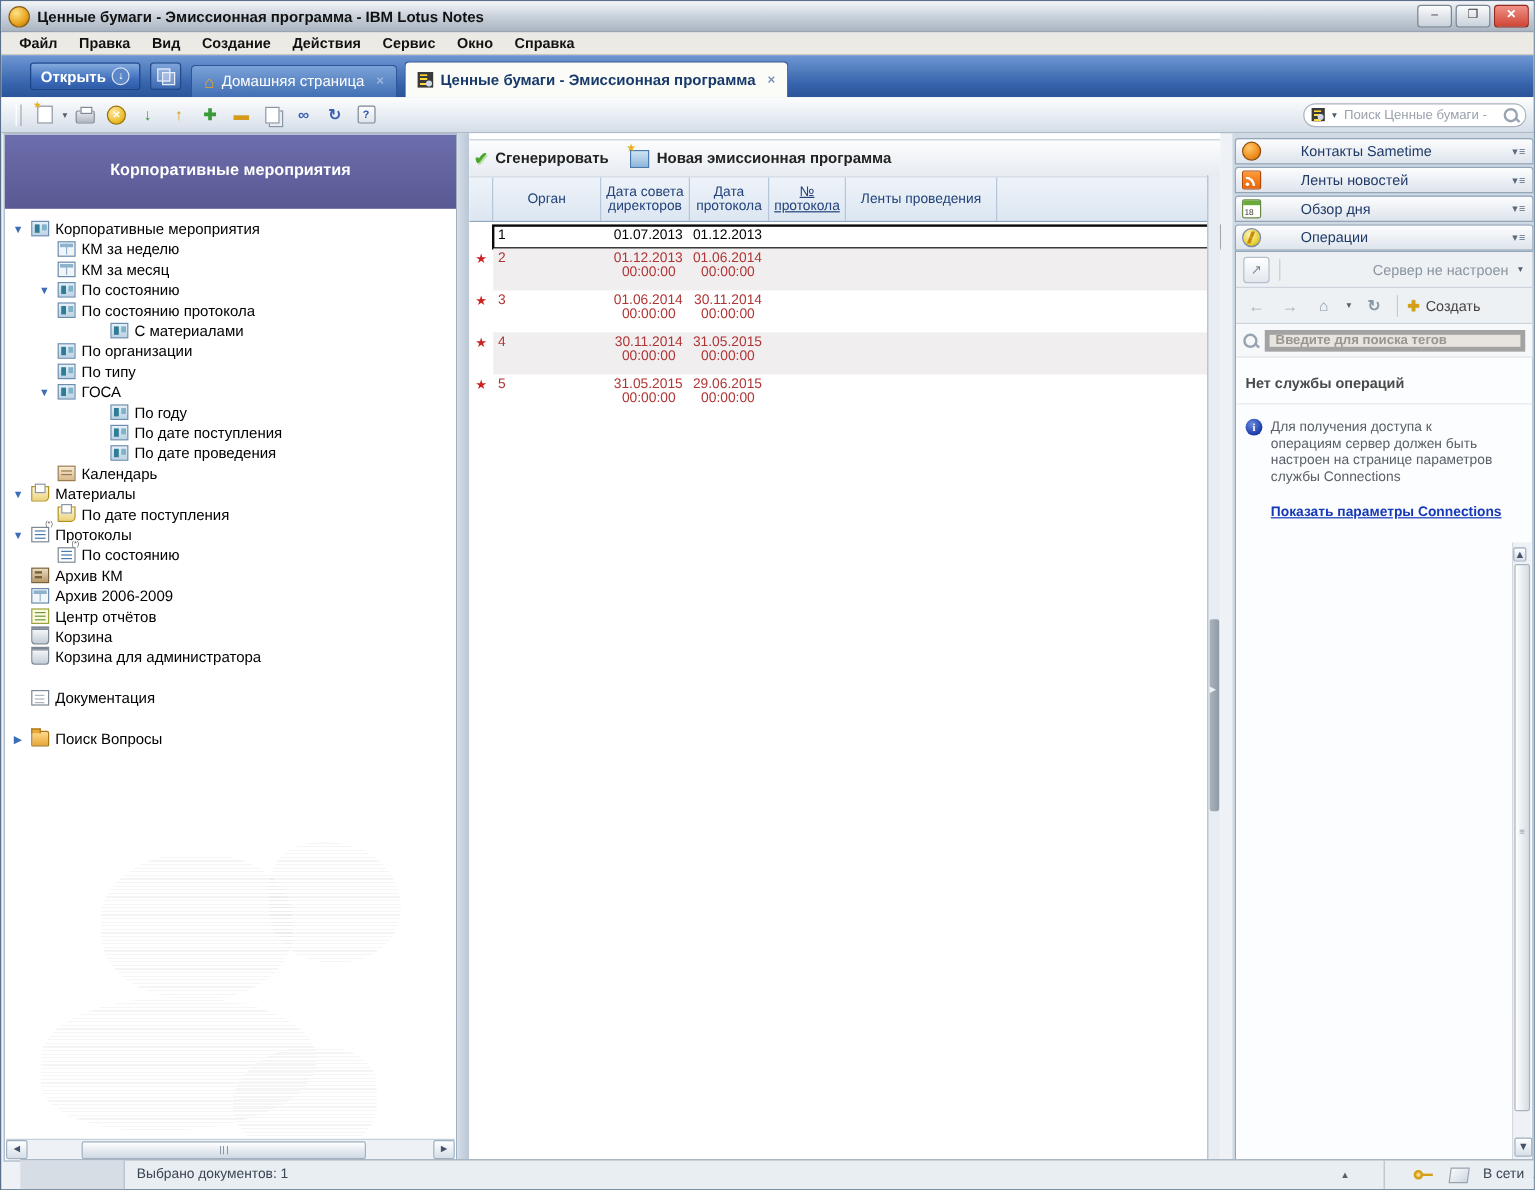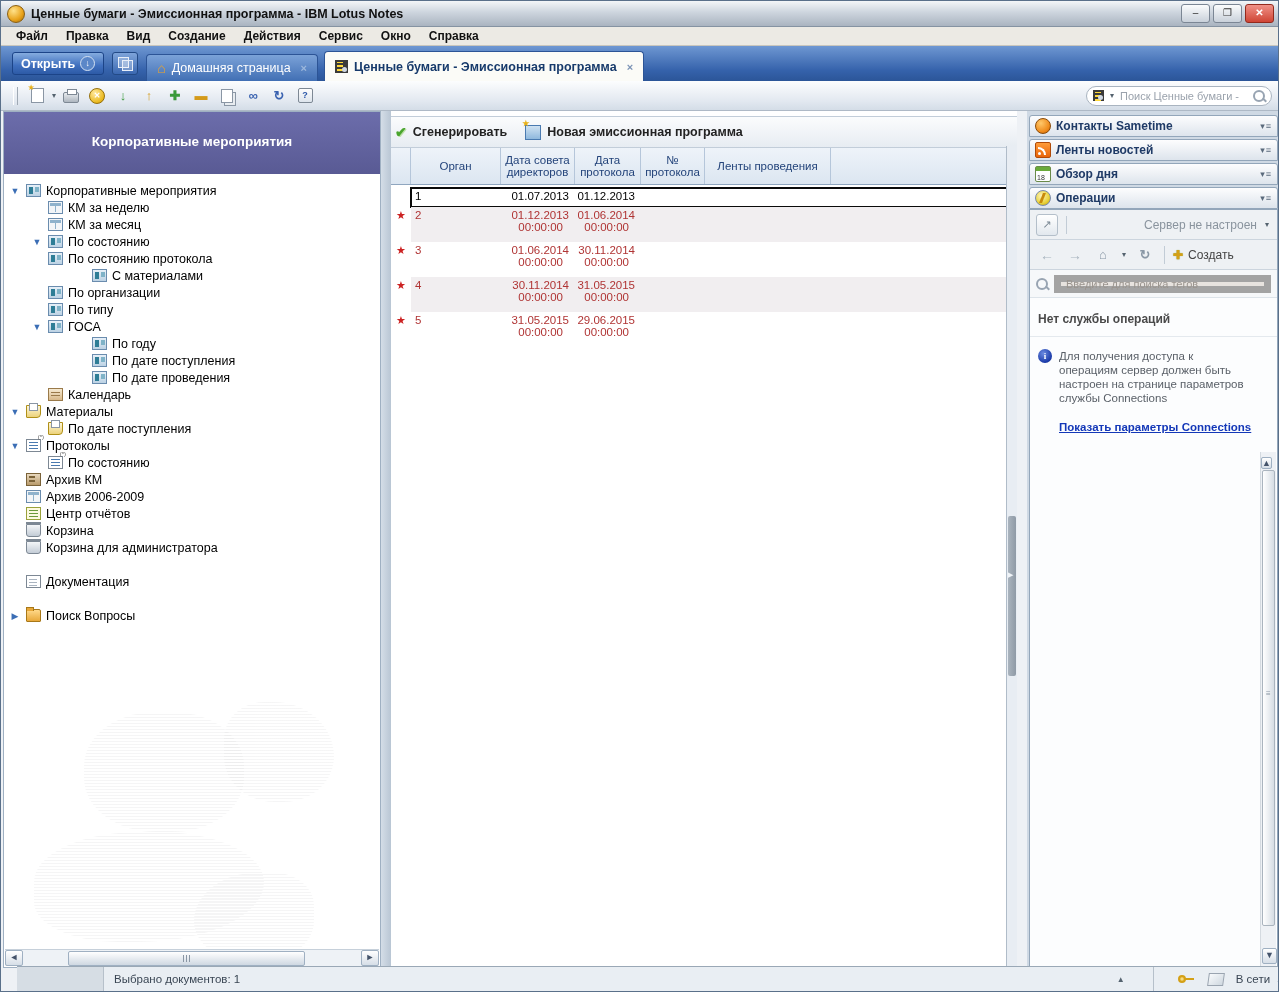--- a/index.html
+++ b/index.html
@@ -8,21 +8,21 @@
   .titlebar{position:absolute;left:0;top:0;width:100%;height:26px;background:linear-gradient(#f4f6f8,#cdd5de 45%,#aab4c0);border-bottom:1px solid #8593a2;display:flex;align-items:center;padding:0 4px;box-sizing:border-box;}
   .appicon{width:16px;height:16px;border-radius:50%;background:radial-gradient(circle at 35% 30%,#ffe28a,#e8a21a 60%,#a06a08);border:1px solid #8a5e10;margin:0 6px 0 2px;flex:none;}
   .title{font-size:12.5px;font-weight:bold;color:#111;flex:1;white-space:nowrap;overflow:hidden;}
   .winbtn{width:27px;height:17px;margin-left:3px;border:1px solid #7b8694;border-radius:3px;background:linear-gradient(#fbfcfd,#c9d1da);font-size:10px;line-height:15px;text-align:center;color:#333;flex:none;}
   .winbtn.close{background:linear-gradient(#f09187,#cf4535);color:#fff;font-weight:bold;border-color:#93291c;}
   
   .menubar{position:absolute;left:0;top:26px;width:100%;height:19px;background:#eceae4;border-bottom:1px solid #c9c6bd;display:flex;align-items:center;padding-left:6px;box-sizing:border-box;}
   .menu-item{font-size:12px;color:#111;padding:1px 9px;white-space:nowrap;font-weight:bold;}
   
   .tabbar{position:absolute;left:0;top:45px;width:100%;height:35px;background:linear-gradient(#6e97d2,#3562ab 70%,#2b5598);display:flex;align-items:flex-end;box-sizing:border-box;}
-  .open-btn{margin:0 6px 6px 11px;height:21px;padding:0 8px;background:linear-gradient(#85acdf,#3f6fbe 60%,#2d5aa6);border:1px solid #1c4488;border-radius:3px;color:#fff;font-weight:bold;font-size:12.5px;display:flex;align-items:center;gap:5px;}
+  .open-btn{margin:0 6px 6px 24px;height:21px;padding:0 8px;background:linear-gradient(#85acdf,#3f6fbe 60%,#2d5aa6);border:1px solid #1c4488;border-radius:3px;color:#fff;font-weight:bold;font-size:12.5px;display:flex;align-items:center;gap:5px;}
   .open-arrow{width:13px;height:13px;border-radius:50%;background:#5b87c8;border:1px solid #d5e2f2;color:#fff;font-size:9px;line-height:12px;text-align:center;}
   .winlist-btn{margin:0 8px 6px 2px;width:24px;height:21px;border:1px solid #23People4a86;border:1px solid #234a86;border-radius:3px;background:linear-gradient(#7ea4da,#3b68b1);position:relative;}
   .winlist-btn::before{content:"";position:absolute;left:5px;top:4px;width:9px;height:9px;border:1px solid #e8eef8;background:rgba(255,255,255,.25);}
   .winlist-btn::after{content:"";position:absolute;left:9px;top:7px;width:9px;height:9px;border:1px solid #e8eef8;background:rgba(255,255,255,.25);}
   .tab{height:27px;display:flex;align-items:center;gap:6px;padding:0 10px;font-size:12.5px;border-radius:4px 4px 0 0;box-sizing:border-box;}
   .tab.inactive{background:linear-gradient(#7ba2d8,#416fb4);color:#fff;border:1px solid #2c5496;border-bottom:none;margin-right:6px;}
   .tab.active{background:#fbfbf7;color:#173a6b;font-weight:bold;border:1px solid #2c5496;border-bottom:none;height:30px;}
   .tab .close-x{color:#9db8dc;font-size:11px;font-weight:bold;margin-left:4px;}
   .tab.active .close-x{color:#7a92b5;}
   .home-ic{color:#f0a428;font-size:14px;line-height:12px;}
@@ -92,21 +92,21 @@
   .splitter{position:absolute;left:380px;top:0;width:10px;height:857px;background:linear-gradient(90deg,#d4dde7,#b9c6d4);}
   
   .main-pane{position:absolute;left:390px;top:0;width:626px;height:857px;background:#fff;overflow:hidden;}
   .actionbar{height:30px;margin-top:5px;background:linear-gradient(#fbfcfd,#e7ecf2);border-top:1px solid #c2cdd9;border-bottom:1px solid #c2cdd9;display:flex;align-items:center;padding-left:4px;gap:18px;}
   .action{display:flex;align-items:center;gap:6px;font-size:12.5px;font-weight:bold;color:#222;}
   .chk{color:#4aa52e;font-size:14px;font-weight:bold;text-shadow:1px 1px 0 #bce0a8;}
   .newdoc{width:14px;height:13px;background:linear-gradient(#cfe2f2,#8fb8dd);border:1px solid #4a7ab0;position:relative;}
   .newdoc::before{content:"★";position:absolute;left:-4px;top:-7px;font-size:8px;color:#e8b119;}
   .thead{height:36px;display:flex;background:linear-gradient(#eef3f9,#dce6f1);border-bottom:1px solid #8fa6bf;}
   .c0{width:20px;flex:none;}
-  .c1{width:90px;} .c2{width:74px;} .c3{width:66px;} .c4{width:64px;} .c5{width:126px;} .cf{flex:1;}
+  .c1{width:90px;} .c2{width:74px;} .c3{width:66px;} .c4{width:64px;text-decoration:underline;} .c5{width:126px;} .cf{flex:1;}
   .hc{box-sizing:border-box;border-right:1px solid #b5c6da;font-size:11.5px;color:#23437a;display:flex;align-items:center;justify-content:center;text-align:center;line-height:12px;padding:2px;}
   .hc.cf,.hc.c0{border-right:none;}
   .thead .c0{border-right:1px solid #b5c6da;}
   .rows{margin-top:3px;}
   .row{display:flex;}
   .rowbody{flex:1;display:flex;}
   .row .cell{box-sizing:border-box;font-size:11.5px;display:flex;flex-direction:column;justify-content:flex-start;padding-top:2px;}
   .row.h1{height:19px;} .row.h2{height:35px;}
   .row.alt .rowbody{background:#f1eef0;}
   .row.sel .rowbody{outline:2px solid #0a0a0a;outline-offset:-1px;}
@@ -114,21 +114,21 @@
   .row .dt{text-align:right;padding-right:6px;}
   .row .tm{text-align:right;padding-right:12px;}
   .row.red{color:#b03434;}
   .starcell{width:20px;flex:none;text-align:center;font-size:11px;color:#cc2222;padding-top:2px;box-sizing:border-box;}
   .mvscroll{position:absolute;right:0;top:35px;bottom:0;width:10px;background:#e8edf3;border-left:1px solid #b0bcc9;}
   .mvthumb{position:absolute;left:1px;right:1px;top:370px;height:160px;background:linear-gradient(90deg,#aab4be,#8f9aa6);border-radius:2px;}
   .mvthumb::after{content:"▶";position:absolute;left:0px;top:55px;font-size:7px;color:#f0f4f8;}
   
   .right-pane{position:absolute;left:1026px;top:0;width:253px;height:857px;background:#cfd9e4;box-sizing:border-box;padding:4px 2px 0 2px;}
   .rpanel{height:22px;margin-bottom:2px;border:1px solid #93a6ba;border-radius:3px 3px 0 0;background:linear-gradient(#fdfdfe,#dde4ec);display:flex;align-items:center;padding:0 5px;gap:5px;box-sizing:border-box;}
-  .rpanel .plabel{flex:1;font-size:12px;font-weight:bold;color:#1f3a66;white-space:nowrap;overflow:hidden;}
+  .rpanel .plabel{flex:1;font-size:12px;font-weight:normal;color:#1f3a66;white-space:nowrap;overflow:hidden;margin-left:28px;}
   .pmenu{font-size:9px;color:#5a6a7c;}
   .pmenu::before{content:"▾≡";letter-spacing:1px;}
   .pic{width:14px;height:14px;flex:none;border-radius:2px;position:relative;}
   .pic-sametime{border-radius:50%;background:radial-gradient(circle at 35% 30%,#ffc86a,#ef8a1a 65%,#b55c08);border:1px solid #8a4a08;}
   .pic-rss{background:linear-gradient(#ff9c3a,#e8640a);border:1px solid #b04a08;}
   .pic-rss::before{content:"";position:absolute;left:2px;bottom:2px;width:3px;height:3px;background:#fff;border-radius:50%;}
   .pic-rss::after{content:"";position:absolute;left:2px;bottom:2px;width:8px;height:8px;border:2px solid #fff;border-left:none;border-bottom:none;border-radius:0 10px 0 0;box-sizing:border-box;}
   .pic-day{background:#fff;border:1px solid #6a8a4a;}
   .pic-day::before{content:"";position:absolute;left:0;top:0;right:0;height:4px;background:#6aaa3a;}
   .pic-day::after{content:"18";position:absolute;left:1px;bottom:0;font-size:7px;color:#333;}
@@ -140,21 +140,21 @@
   .obtn{width:20px;height:20px;border:1px solid #b4bfca;border-radius:3px;background:linear-gradient(#fff,#e2e8ee);display:flex;align-items:center;justify-content:center;font-size:11px;color:#7a8894;}
   .obtn.flat{border-color:transparent;background:none;}
   .vsep{width:1px;height:18px;background:#c2ccd6;margin:0 2px;}
   .server-dd{margin-left:auto;display:flex;align-items:center;gap:6px;font-size:12px;color:#8a949e;}
   .navarrow{font-size:14px;color:#aab6c0;font-weight:bold;}
   .homeg{font-size:13px;color:#8a98a6;}
   .refr{font-size:13px;color:#8a98a6;font-weight:bold;}
   .create{display:flex;align-items:center;gap:5px;font-size:12px;color:#444;}
   .createic{color:#d4a017;font-size:12px;font-weight:bold;text-shadow:0 0 1px #8aa84a;}
   .tagrow{height:28px;display:flex;align-items:center;gap:6px;padding:0 6px;border-bottom:1px solid #dde4ea;background:#f6f8fa;box-sizing:border-box;}
-  .taginput{flex:1;height:18px;background:#e7e3df;border:7px solid #a3a3a3;display:flex;align-items:center;padding:0 5px;font-size:11px;color:#9a948e;box-sizing:border-box;}
+  .taginput{flex:1;height:18px;background:#e7e3df;border:4px solid #a3a3a3;display:flex;align-items:center;padding:0 5px;font-size:11px;color:#9a948e;box-sizing:border-box;font-weight:bold;}
   .noservice{font-size:12px;font-weight:bold;color:#4a4a4a;padding:14px 8px 10px 8px;border-bottom:1px solid #e4e9ee;}
   .infoblock{display:flex;gap:7px;padding:12px 26px 0 8px;}
   .infoic{width:14px;height:14px;flex:none;border-radius:50%;background:radial-gradient(circle at 38% 32%,#6a8ae0,#1a3aa8 70%,#102a80);color:#fff;font-size:9px;font-weight:bold;font-family:"Liberation Serif",serif;text-align:center;line-height:14px;}
   .infotext{font-size:11.5px;color:#5a6068;line-height:14px;}
   .conn-link{display:block;margin:16px 0 0 29px;font-size:11.5px;color:#1438b8;text-decoration:underline;font-weight:bold;}
   .rvscroll{position:absolute;right:1px;top:242px;bottom:1px;width:15px;background:#eef1f5;border-left:1px solid #d4dae0;}
   .rvscroll .sbtn{width:13px;margin:1px auto;}
   .rvthumb{position:absolute;left:1px;right:1px;top:18px;bottom:40px;border:1px solid #aab4be;border-radius:2px;background:linear-gradient(90deg,#fff,#d6dde4);}
   .rvthumb::before{content:"≡";position:absolute;left:3px;top:48%;font-size:8px;color:#8a96a4;}
   .rvscroll .down{position:absolute;bottom:1px;left:1px;}

